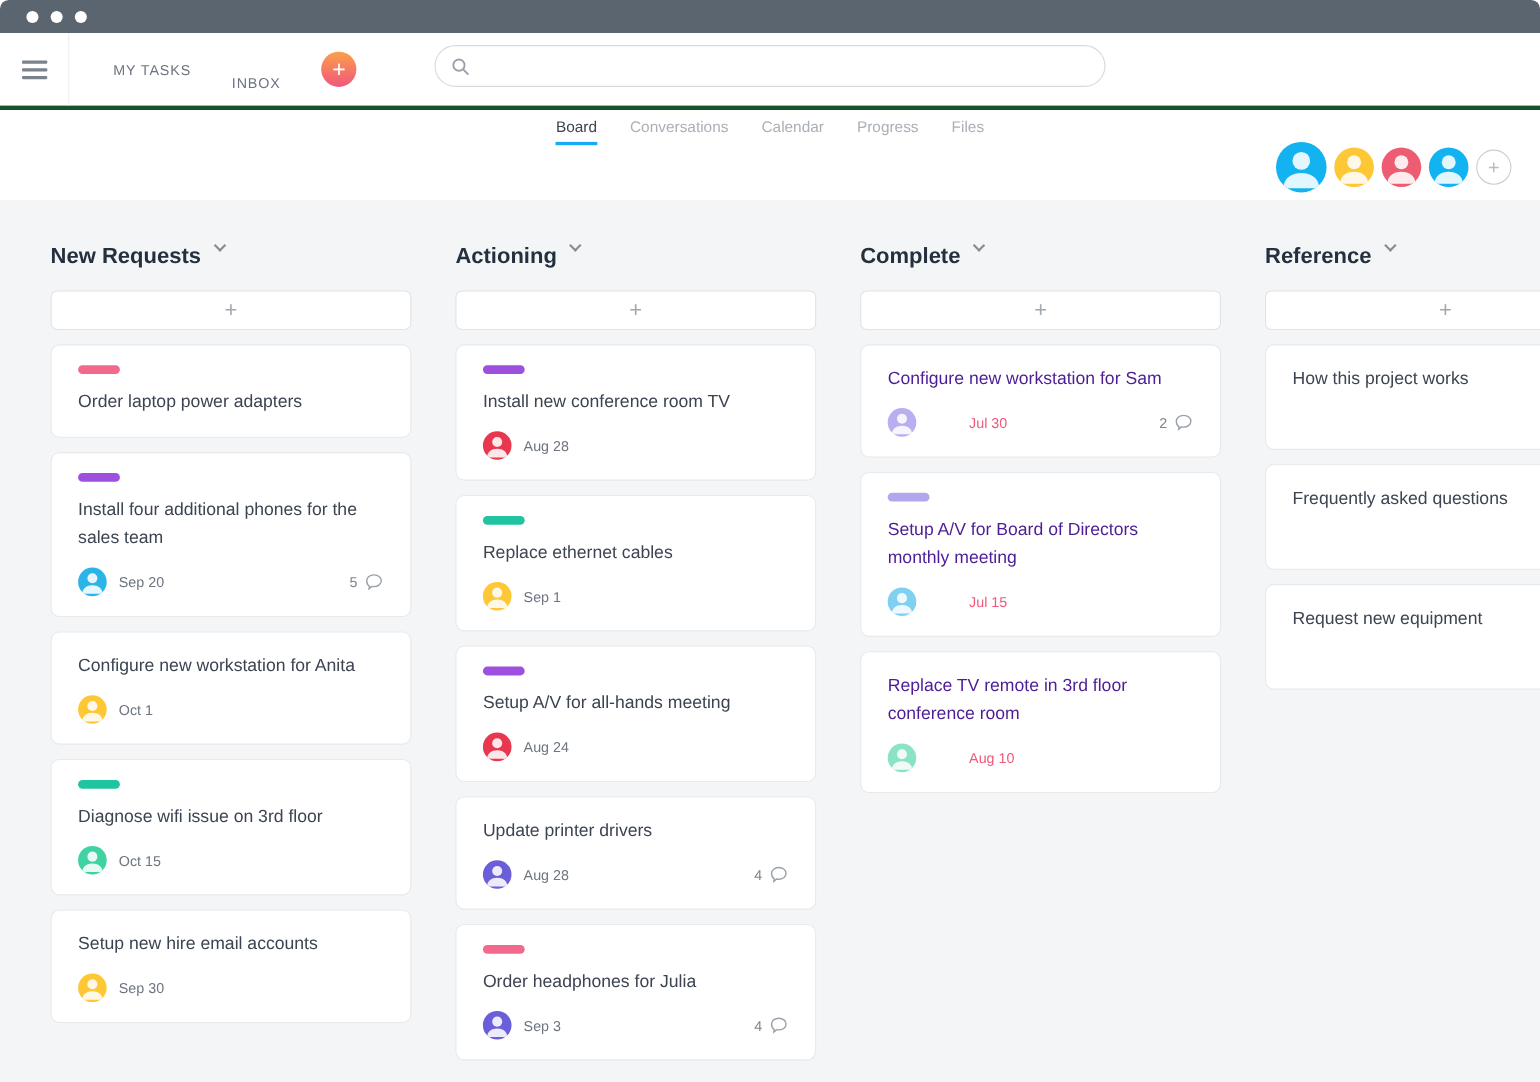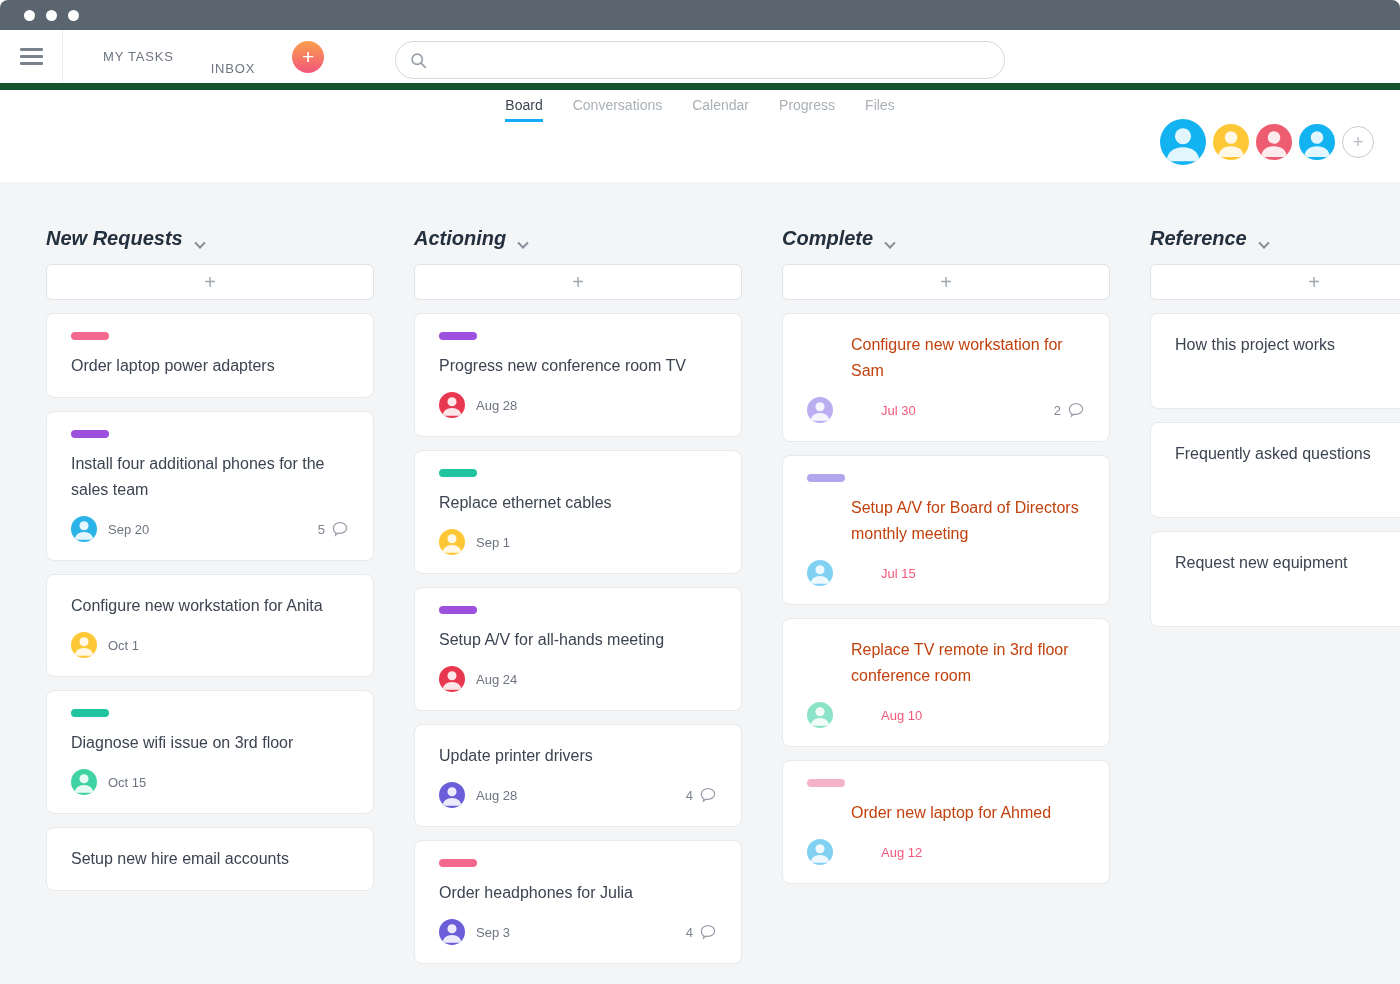--- a/index.html
+++ b/index.html
@@ -5,21 +5,21 @@
   * { box-sizing: border-box; margin: 0; padding: 0; }
   html, body { width: 1400px; height: 984px; overflow: hidden; }
   body { font-family: "Liberation Sans", sans-serif; background: #ffffff; position: relative; }
 
   
   .titlebar { height: 30px; background: #5b6570; border-radius: 8px 8px 0 0;
     display: flex; align-items: center; padding-left: 24px; gap: 11px; }
   .tl-dot { width: 11px; height: 11px; border-radius: 50%; background: #ffffff; }
 
   
-  .toolbar { height: 60px; background: #fff; border-bottom: 7px solid #14532d;
+  .toolbar { height: 70px; background: #fff; border-bottom: 4px solid #14532d;
     display: flex; align-items: center; position: relative; }
   .burger-wrap { width: 63px; height: 100%; display: flex; align-items: center;
     justify-content: center; border-right: 1px solid #ebedef; cursor: pointer; }
   .burger { display: flex; flex-direction: column; gap: 4px; }
   .burger i { display: block; width: 23px; height: 3px; background: #7a828c; border-radius: 1px; }
   .nav-item { color: #6d7581; font-size: 13px; letter-spacing: .8px; cursor: pointer; }
   .nav-item.mt { margin-left: 40px; }
   .nav-item.ib { margin-left: 37px; margin-top: 24px; }
   .quick-add { width: 32px; height: 32px; border-radius: 50%; margin-left: 37px;
     background: linear-gradient(180deg, #faa04b, #f2567c); color: #fff;
@@ -44,38 +44,38 @@
   .member.lead { width: 46px; height: 46px; }
   .add-member { width: 32px; height: 32px; border-radius: 50%; border: 1px solid #c9cdd2;
     color: #b6bbc1; display: flex; align-items: center; justify-content: center;
     font-size: 18px; cursor: pointer; background: #fff; }
 
   
   .board { position: absolute; top: 182px; left: 0; right: 0; bottom: 0;
     background: #f4f5f7; overflow: hidden; padding: 40px 0 0 46px;
     display: flex; gap: 40px; }
   .column { width: 328px; flex: none; }
-  .col-head { display: flex; align-items: flex-end; gap: 13px; height: 28px; margin-bottom: 14px; font-style: italic; }
+  .col-head { display: flex; align-items: flex-start; gap: 13px; height: 28px; margin-bottom: 14px; }
   .col-title { font-size: 20px; font-weight: 700; color: #24303e; }
   .chev { width: 8px; height: 8px; border-right: 2px solid #868d96;
     border-bottom: 2px solid #868d96; transform: rotate(45deg) translate(-2px,-2px); cursor: pointer; }
   .add-card { height: 36px; background: #fff; border: 1px solid #dfe2e6; border-radius: 6px;
     display: flex; align-items: center; justify-content: center; color: #a2a8b0;
     font-size: 20px; margin-bottom: 13px; cursor: pointer; }
   .card { background: #fff; border: 1px solid #e7e9eb; border-radius: 8px;
     padding: 18px 24px; margin-bottom: 13px; cursor: pointer; }
   .tag { display: block; width: 38px; height: 8px; border-radius: 4px; margin-bottom: 13px; }
   .card-title { font-size: 16px; line-height: 26px; color: #3c4451; }
   .card-foot { display: flex; align-items: center; margin-top: 13px; }
   .avatar { width: 26px; height: 26px; border-radius: 50%; overflow: hidden; flex: none;
     display: flex; align-items: flex-end; justify-content: center; }
   .date { font-size: 13px; color: #6d7581; margin-left: 11px; }
   .comments { margin-left: auto; display: flex; align-items: center; gap: 6px;
     color: #7e858e; font-size: 13px; }
-  .column.done .card-title { color: #c2410c; margin-left: 44px; }
+  .column.done .card-title { color: #4c1d95; }
   .column.done .date { color: #f2587a; margin-left: 48px; }
   .column.done .avatar { opacity: .6; }
   .column.ref .card { min-height: 96px; }
   .psvg { display: block; }
 </style>
 </head>
 <body>
 
 <div class="titlebar">
   <span class="tl-dot"></span>
@@ -202,35 +202,44 @@
               <circle cx="12" cy="9" r="4.2" fill="rgba(255,255,255,.88)"></circle>
               <path d="M3.5 22c0-4.6 3.8-7.2 8.5-7.2s8.5 2.6 8.5 7.2z" fill="rgba(255,255,255,.88)"></path>
             </svg>
           </span>
         <span class="date">Oct 15</span>
       </div>
     </div>
 
     <div class="card">
       <div class="card-title">Setup new hire email accounts</div>
+      <div class="card-foot">
+        <span class="avatar" style="background: rgb(253, 199, 53);">
+            <svg class="psvg" width="26" height="26" viewBox="0 0 24 24">
+              <circle cx="12" cy="9" r="4.2" fill="rgba(255,255,255,.88)"></circle>
+              <path d="M3.5 22c0-4.6 3.8-7.2 8.5-7.2s8.5 2.6 8.5 7.2z" fill="rgba(255,255,255,.88)"></path>
+            </svg>
+          </span>
+        <span class="date">Sep 30</span>
+      </div>
     </div>
   </div>
 
   <div class="column">
     <div class="col-head">
       <span class="col-title">Actioning</span>
       <span class="chev"></span>
     </div>
     <div class="add-card">
         <span>+</span>
       </div>
 
     <div class="card">
       <span class="tag" style="background: rgb(157, 80, 221);"></span>
-      <div class="card-title">Progress new conference room TV</div>
+      <div class="card-title">Install new conference room TV</div>
       <div class="card-foot">
         <span class="avatar" style="background: rgb(232, 56, 79);">
             <svg class="psvg" width="26" height="26" viewBox="0 0 24 24">
               <circle cx="12" cy="9" r="4.2" fill="rgba(255,255,255,.88)"></circle>
               <path d="M3.5 22c0-4.6 3.8-7.2 8.5-7.2s8.5 2.6 8.5 7.2z" fill="rgba(255,255,255,.88)"></path>
             </svg>
           </span>
         <span class="date">Aug 28</span>
       </div>
     </div>
@@ -351,33 +360,20 @@
         <span class="avatar" style="background: rgb(63, 210, 162);">
             <svg class="psvg" width="26" height="26" viewBox="0 0 24 24">
               <circle cx="12" cy="9" r="4.2" fill="rgba(255,255,255,.88)"></circle>
               <path d="M3.5 22c0-4.6 3.8-7.2 8.5-7.2s8.5 2.6 8.5 7.2z" fill="rgba(255,255,255,.88)"></path>
             </svg>
           </span>
         <span class="date">Aug 10</span>
       </div>
     </div>
 
-    <div class="card">
-      <span class="tag" style="background: rgb(244, 179, 200);"></span>
-      <div class="card-title">Order new laptop for Ahmed</div>
-      <div class="card-foot">
-        <span class="avatar" style="background: rgb(44, 179, 232);">
-            <svg class="psvg" width="26" height="26" viewBox="0 0 24 24">
-              <circle cx="12" cy="9" r="4.2" fill="rgba(255,255,255,.88)"></circle>
-              <path d="M3.5 22c0-4.6 3.8-7.2 8.5-7.2s8.5 2.6 8.5 7.2z" fill="rgba(255,255,255,.88)"></path>
-            </svg>
-          </span>
-        <span class="date">Aug 12</span>
-      </div>
-    </div>
   </div>
 
   <div class="column ref">
     <div class="col-head">
       <span class="col-title">Reference</span>
       <span class="chev"></span>
     </div>
     <div class="add-card">
         <span>+</span>
       </div>

